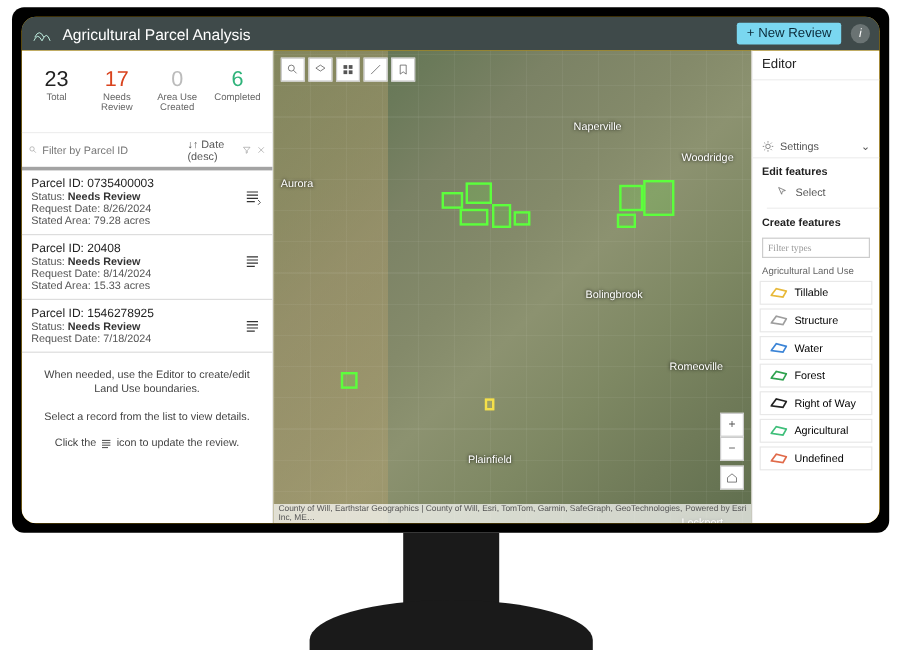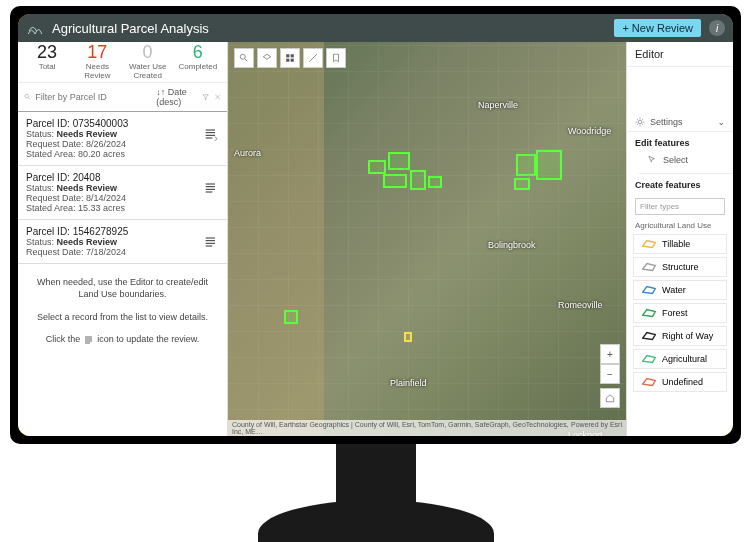--- a/index.html
+++ b/index.html
@@ -8,25 +8,25 @@
 .screen { width: 100%; height: 100%; background: #eab308; border-radius: 12px; overflow: hidden; display: flex; flex-direction: column; }
 .stand-neck { position: absolute; left: 336px; top: 444px; width: 80px; height: 60px; background: #1a1a1a; }
 .stand-base { position: absolute; left: 258px; top: 500px; width: 236px; height: 42px; background: #1a1a1a; border-radius: 120px 120px 0 0 / 34px 34px 0 0; }
 .titlebar { background: #3f4a4a; color: #fff; height: 28px; display: flex; align-items: center; padding: 0 8px; font-size: 12px; gap: 8px; }
 .titlebar .logo { width: 18px; height: 18px; display: inline-block; }
 .titlebar .title { flex: 1; font-weight: 400; font-size: 13px; }
 .titlebar .btn-nr { background: #7ad7f0; color: #0b2b3a; border: none; padding: 3px 8px; font-size: 11px; border-radius: 2px; cursor: pointer; text-align: right; }
 .titlebar .info { width: 16px; height: 16px; border-radius: 50%; background: #6a7373; display: flex; align-items: center; justify-content: center; font-size: 10px; font-style: italic; }
 .content { flex: 1; display: flex; overflow: hidden; }
 .left { width: 210px; border-right: 1px solid #ddd; display: flex; flex-direction: column; background: #fff; }
-.stats { display: flex; border-bottom: 1px solid #eee; padding: 1px 4px; }
+.stats { display: flex; border-bottom: 1px solid #eee; padding: 15px 4px; }
 .stat { flex: 1; text-align: center; }
 .stat .num { font-size: 18px; font-weight: 400; line-height: 1; }
 .stat .lbl { font-size: 8px; color: #666; line-height: 1.1; margin-top: 2px; }
-.filterbar { display: flex; align-items: center; padding: 4px 6px; border-bottom: 1px solid #a3a3a3; gap: 4px; }
+.filterbar { display: flex; align-items: center; padding: 4px 6px; border-bottom: 3px solid #a3a3a3; gap: 4px; }
 .filterbar input { border: none; font-size: 9px; flex: 1; outline: none; color: #888; }
 .filterbar .sicon { width: 10px; height: 10px; color: #888; }
 .filterbar .sort { font-size: 9px; color: #555; }
 .filterbar .ficon { width: 10px; height: 10px; color: #888; }
 .list { }
 .card { border-bottom: 1px solid #ddd; padding: 6px 8px; font-size: 9px; position: relative; }
 .card .pid { font-size: 10px; font-weight: 500; color: #222; }
 .card .row { color: #555; }
 .card .row b { font-weight: 600; color: #333; }
 .card .pen { position: absolute; right: 8px; top: 14px; width: 16px; height: 16px; cursor: pointer; }
@@ -43,21 +43,21 @@
 .map .toolbar { position: absolute; left: 6px; top: 6px; display: flex; gap: 3px; }
 .map .tbtn { width: 20px; height: 20px; background: #fff; border: 1px solid #ccc; display: flex; align-items: center; justify-content: center; font-size: 10px; color: #555; cursor: pointer; }
 .map .zoom { position: absolute; right: 6px; bottom: 28px; display: flex; flex-direction: column; }
 .map .attrib { position: absolute; left: 0; right: 0; bottom: 0; font-size: 7px; color: #555; background: rgba(255,255,255,0.7); padding: 1px 4px; display: flex; }
 .map .attrib .src { flex: 1; }
 .right { width: 107px; border-left: 1px solid #ddd; background: #fff; display: flex; flex-direction: column; font-size: 9px; }
 .right .hdr { padding: 6px 8px; font-size: 11px; border-bottom: 1px solid #eee; font-weight: 500; color: #222; }
 .right .settings { display: flex; align-items: center; padding: 4px 8px; border-bottom: 1px solid #eee; color: #555; gap: 5px; cursor: pointer; margin-top: 46px; }
 .right .sec { padding: 6px 8px 4px; font-weight: 600; color: #222; font-size: 9px; }
 .right .selrow { display: flex; align-items: center; padding: 3px 8px 8px; gap: 6px; color: #555; border-bottom: 1px solid #eee; cursor: pointer; margin-left: 12px; }
-.right .filterin { margin: 4px 8px; padding: 3px 4px; border: 1px solid #ccc; font-size: 8px; color: #999; }
+.right .filterin { margin: 4px 8px; padding: 3px 4px; border: 1px solid #ccc; font-size: 8px; color: #999; font-family: Liberation Serif, serif; }
 .right .cat { font-size: 8px; color: #666; padding: 2px 8px 4px; }
 .right .ft { display: flex; align-items: center; gap: 6px; padding: 4px 8px; border: 1px solid #e8e8e8; margin: 0 6px 3px; background: #fff; cursor: pointer; }
 .right .ft .poly { width: 14px; height: 10px; }
 .chev { margin-left: auto; }
 </style>
 </head>
 <body>
 
 <div class="monitor">
 <div class="screen">
@@ -83,21 +83,21 @@
     <div class="stat">
       <div class="num" style="color:#222">23</div>
       <div class="lbl">Total</div>
     </div>
     <div class="stat">
       <div class="num" style="color:#d9431e">17</div>
       <div class="lbl">Needs Review</div>
     </div>
     <div class="stat">
       <div class="num" style="color:#bbb">0</div>
-      <div class="lbl">Water Use Created</div>
+      <div class="lbl">Area Use Created</div>
     </div>
     <div class="stat">
       <div class="num" style="color:#2fb37a">6</div>
       <div class="lbl">Completed</div>
     </div>
   </div>
 
   <div class="filterbar">
     <svg class="sicon" viewBox="0 0 16 16">
               <circle cx="6" cy="6" r="4" stroke="#888" fill="none"></circle>
@@ -112,21 +112,21 @@
               <line x1="3" y1="3" x2="13" y2="13" stroke="#888"></line>
               <line x1="13" y1="3" x2="3" y2="13" stroke="#888"></line>
             </svg>
   </div>
 
   <div class="list">
     <div class="card">
       <div class="pid">Parcel ID: 0735400003</div>
       <div class="row"><span>Status: </span><b>Needs Review</b></div>
       <div class="row">Request Date: 8/26/2024</div>
-      <div class="row">Stated Area: 80.20 acres</div>
+      <div class="row">Stated Area: 79.28 acres</div>
       <svg class="pen" viewBox="0 0 24 24">
                 <path d="M4 6h14M4 10h14M4 14h14M4 18h10" stroke="#333" stroke-width="1.5" fill="none"></path>
                 <path d="M18 16l3 3-3 3" stroke="#333" fill="none"></path>
               </svg>
     </div>
     <div class="card">
       <div class="pid">Parcel ID: 20408</div>
       <div class="row"><span>Status: </span><b>Needs Review</b></div>
       <div class="row">Request Date: 8/14/2024</div>
       <div class="row">Stated Area: 15.33 acres</div>

